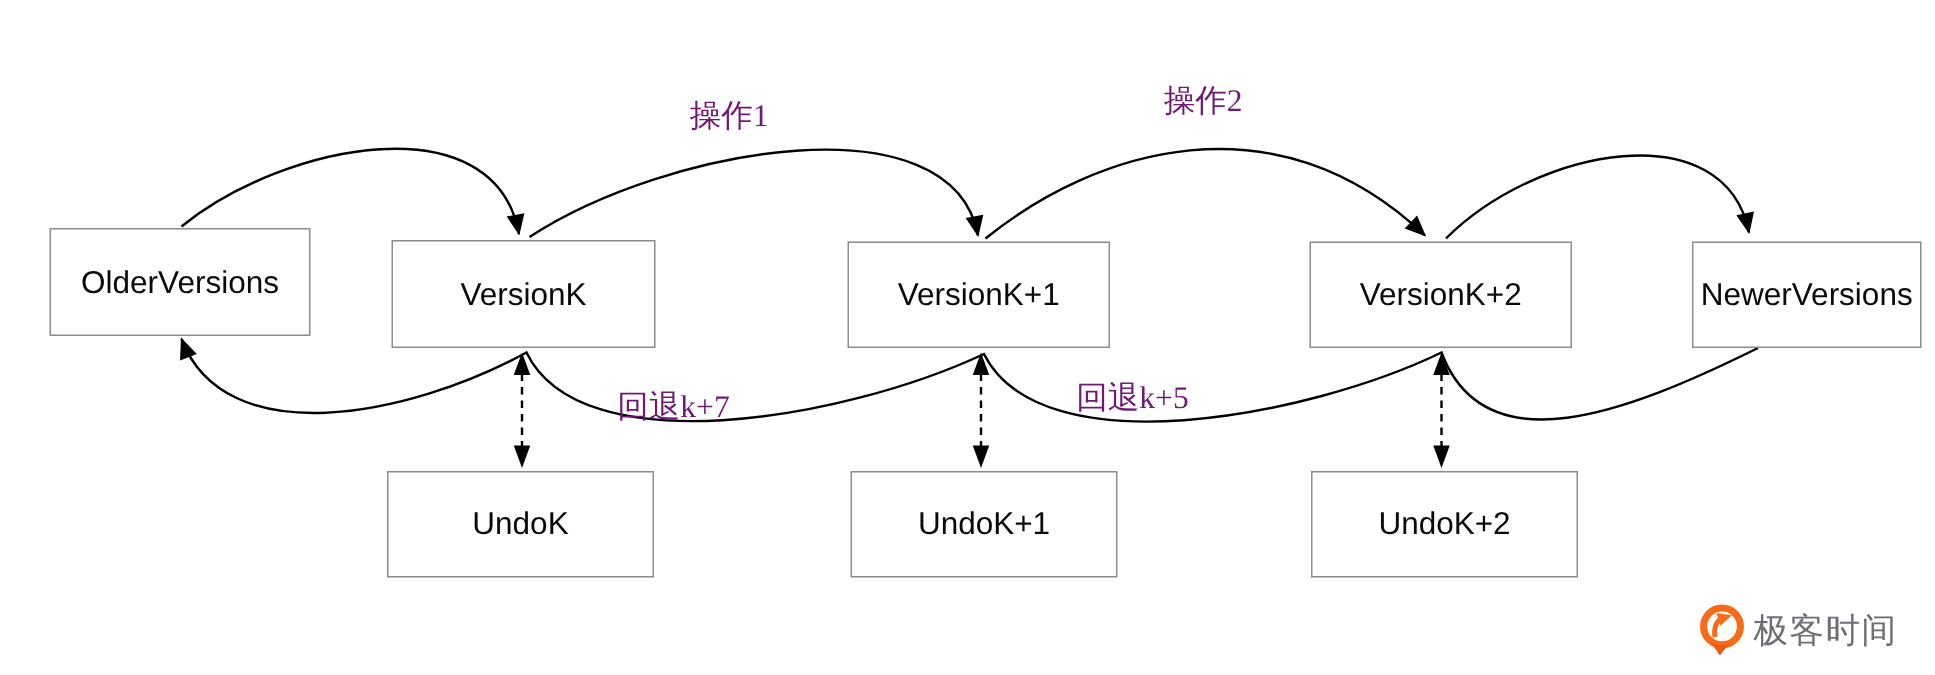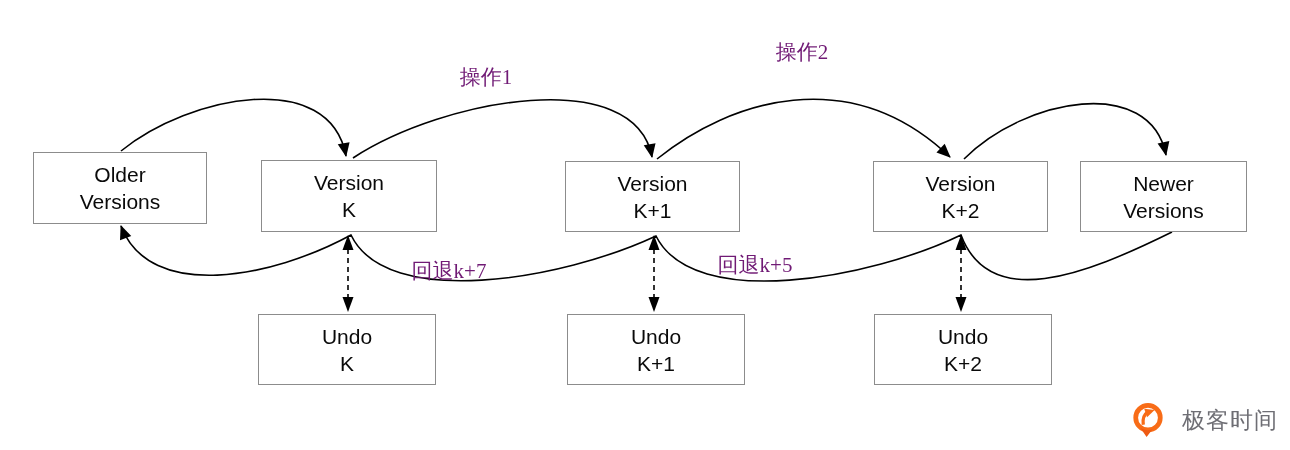--- a/index.html
+++ b/index.html
@@ -6,29 +6,29 @@
   .canvas{
     position:relative;width:1290px;height:450px;background:#ffffff;
     font-family:"Liberation Sans","DejaVu Sans",sans-serif;overflow:hidden;
   }
   .edges{position:absolute;left:0;top:0;width:1290px;height:450px;}
   .edge{fill:none;stroke:#000;stroke-width:1.6px;}
   .dash{stroke:#000;stroke-width:1.6px;stroke-dasharray:5 4;}
   .ah{fill:#000;stroke:none;}
   .box{
     position:absolute;box-sizing:border-box;background:#fff;border:1.5px solid #8c8c8c;
-    display:flex;flex-direction:column;align-items:center;justify-content:center;
+    display:flex;align-items:center;justify-content:center;
     font-size:21px;line-height:27px;color:#0a0a0a;text-align:center;
   }
   .flabel{
     position:absolute;transform:translateX(-50%);white-space:nowrap;
     font-size:21px;color:#701a75;font-family:Liberation Serif, serif;
   }
   .logo{
-    position:absolute;left:1131px;top:402px;display:flex;align-items:flex-end;gap:17px;
+    position:absolute;left:1131px;top:402px;display:flex;align-items:flex-end;gap:4px;
   }
   .logo-text{
     font-size:23px;color:#6e6e74;letter-spacing:1px;font-weight:500;
     line-height:36px;white-space:nowrap;
   }
 </style>
 </head>
 <body>
 
 <div class="canvas">
@@ -77,40 +77,40 @@
     <div>K</div>
   </div>
   <div class="box" style="left:565px;top:161px;width:175px;height:71px">
     <div>Version</div>
     <div>K+1</div>
   </div>
   <div class="box" style="left:873px;top:161px;width:175px;height:71px">
     <div>Version</div>
     <div>K+2</div>
   </div>
-  <div class="box" style="left:1080px;top:161px;width:167px;height:71px">
+  <div class="box" style="left:1128px;top:161px;width:153px;height:71px">
     <div>Newer</div>
     <div>Versions</div>
   </div>
 
   <div class="box" style="left:258px;top:314px;width:178px;height:71px">
     <div>Undo</div>
     <div>K</div>
   </div>
   <div class="box" style="left:567px;top:314px;width:178px;height:71px">
     <div>Undo</div>
     <div>K+1</div>
   </div>
   <div class="box" style="left:874px;top:314px;width:178px;height:71px">
     <div>Undo</div>
     <div>K+2</div>
   </div>
 
   <div class="flabel" style="left:486px;top:63px">操作1</div>
-  <div class="flabel" style="left:802px;top:38px">操作2</div>
+  <div class="flabel" style="left:802px;top:53px">操作2</div>
   <div class="flabel" style="left:449px;top:257px">回退k+7</div>
   <div class="flabel" style="left:755px;top:251px">回退k+5</div>
 
   <div class="logo">
     <svg width="34" height="36" viewBox="0 0 36 38">
       <circle cx="18" cy="16.5" r="13" fill="none" stroke="#f86c17" stroke-width="5"></circle>
       <path d="M 10 27.5 L 16.5 37 L 23 28.5 Q 16 31.5 10 27.5 Z" fill="#ee5a13"></path>
       <path d="M 13 24 C 12 17 14 13 18 10.5" stroke="#f86c17" stroke-width="3.5" fill="none"></path>
       <polygon points="14,7 25,8.5 17,16" fill="#f86c17"></polygon>
     </svg>

